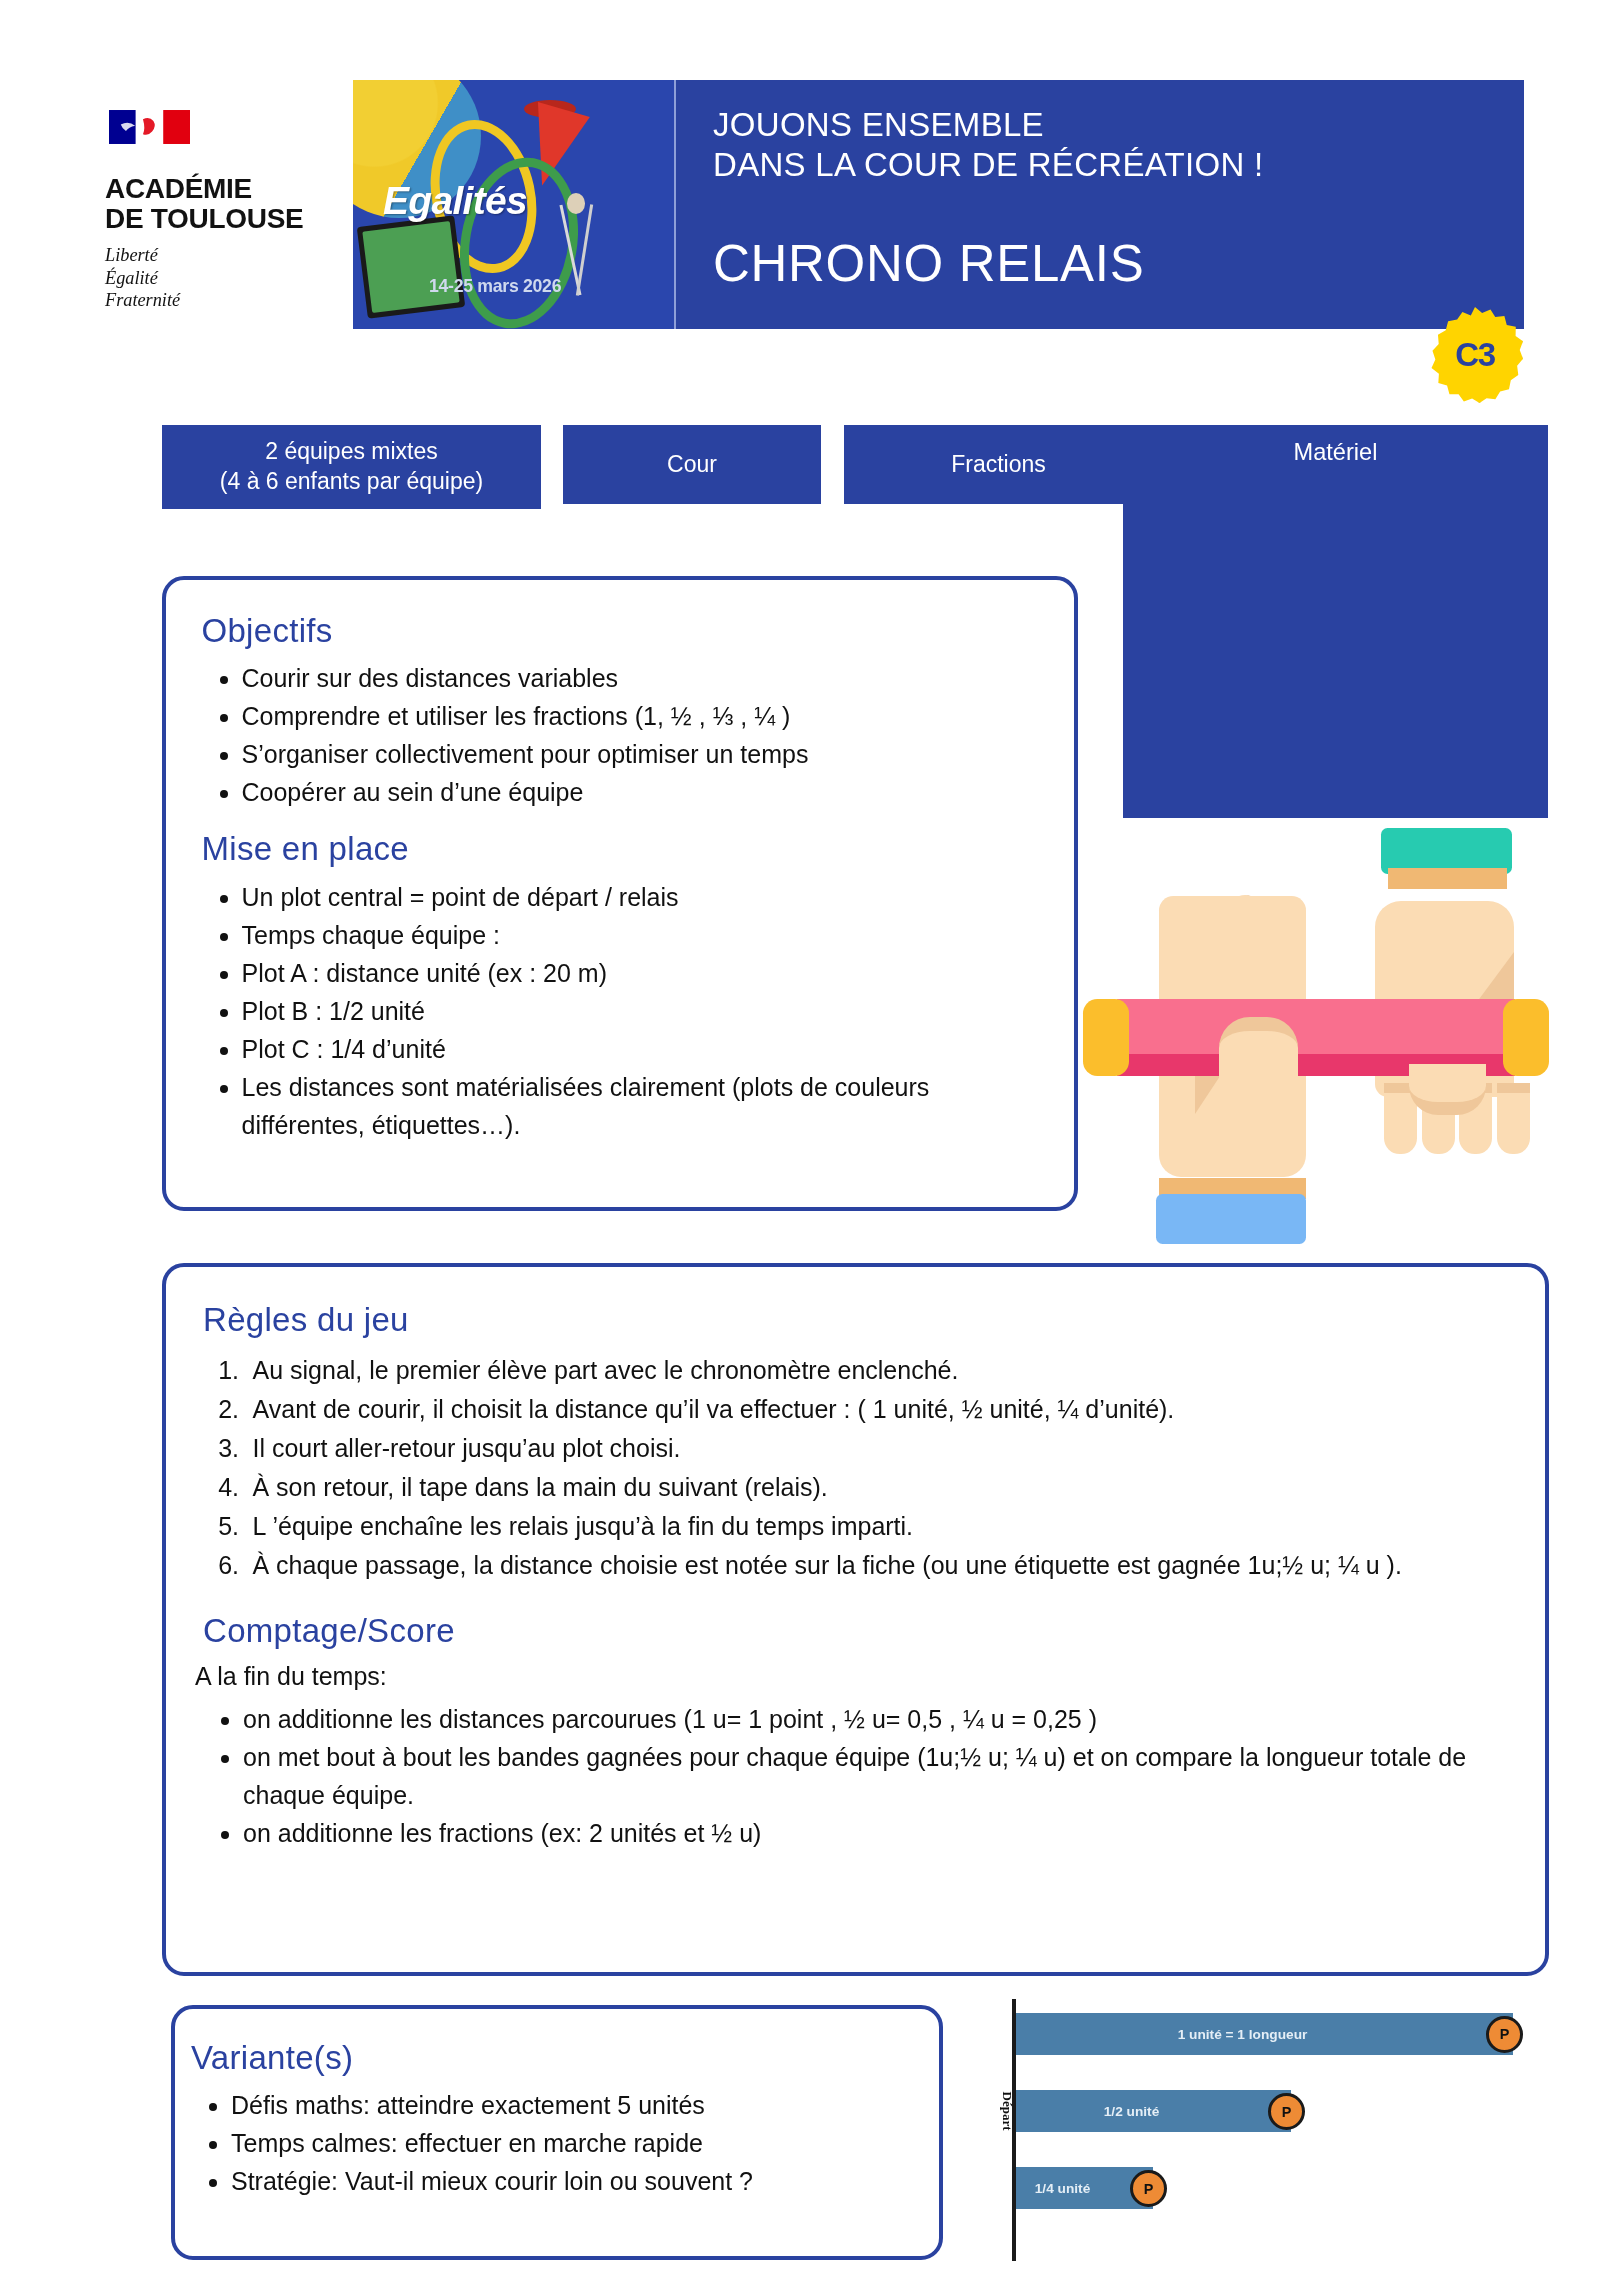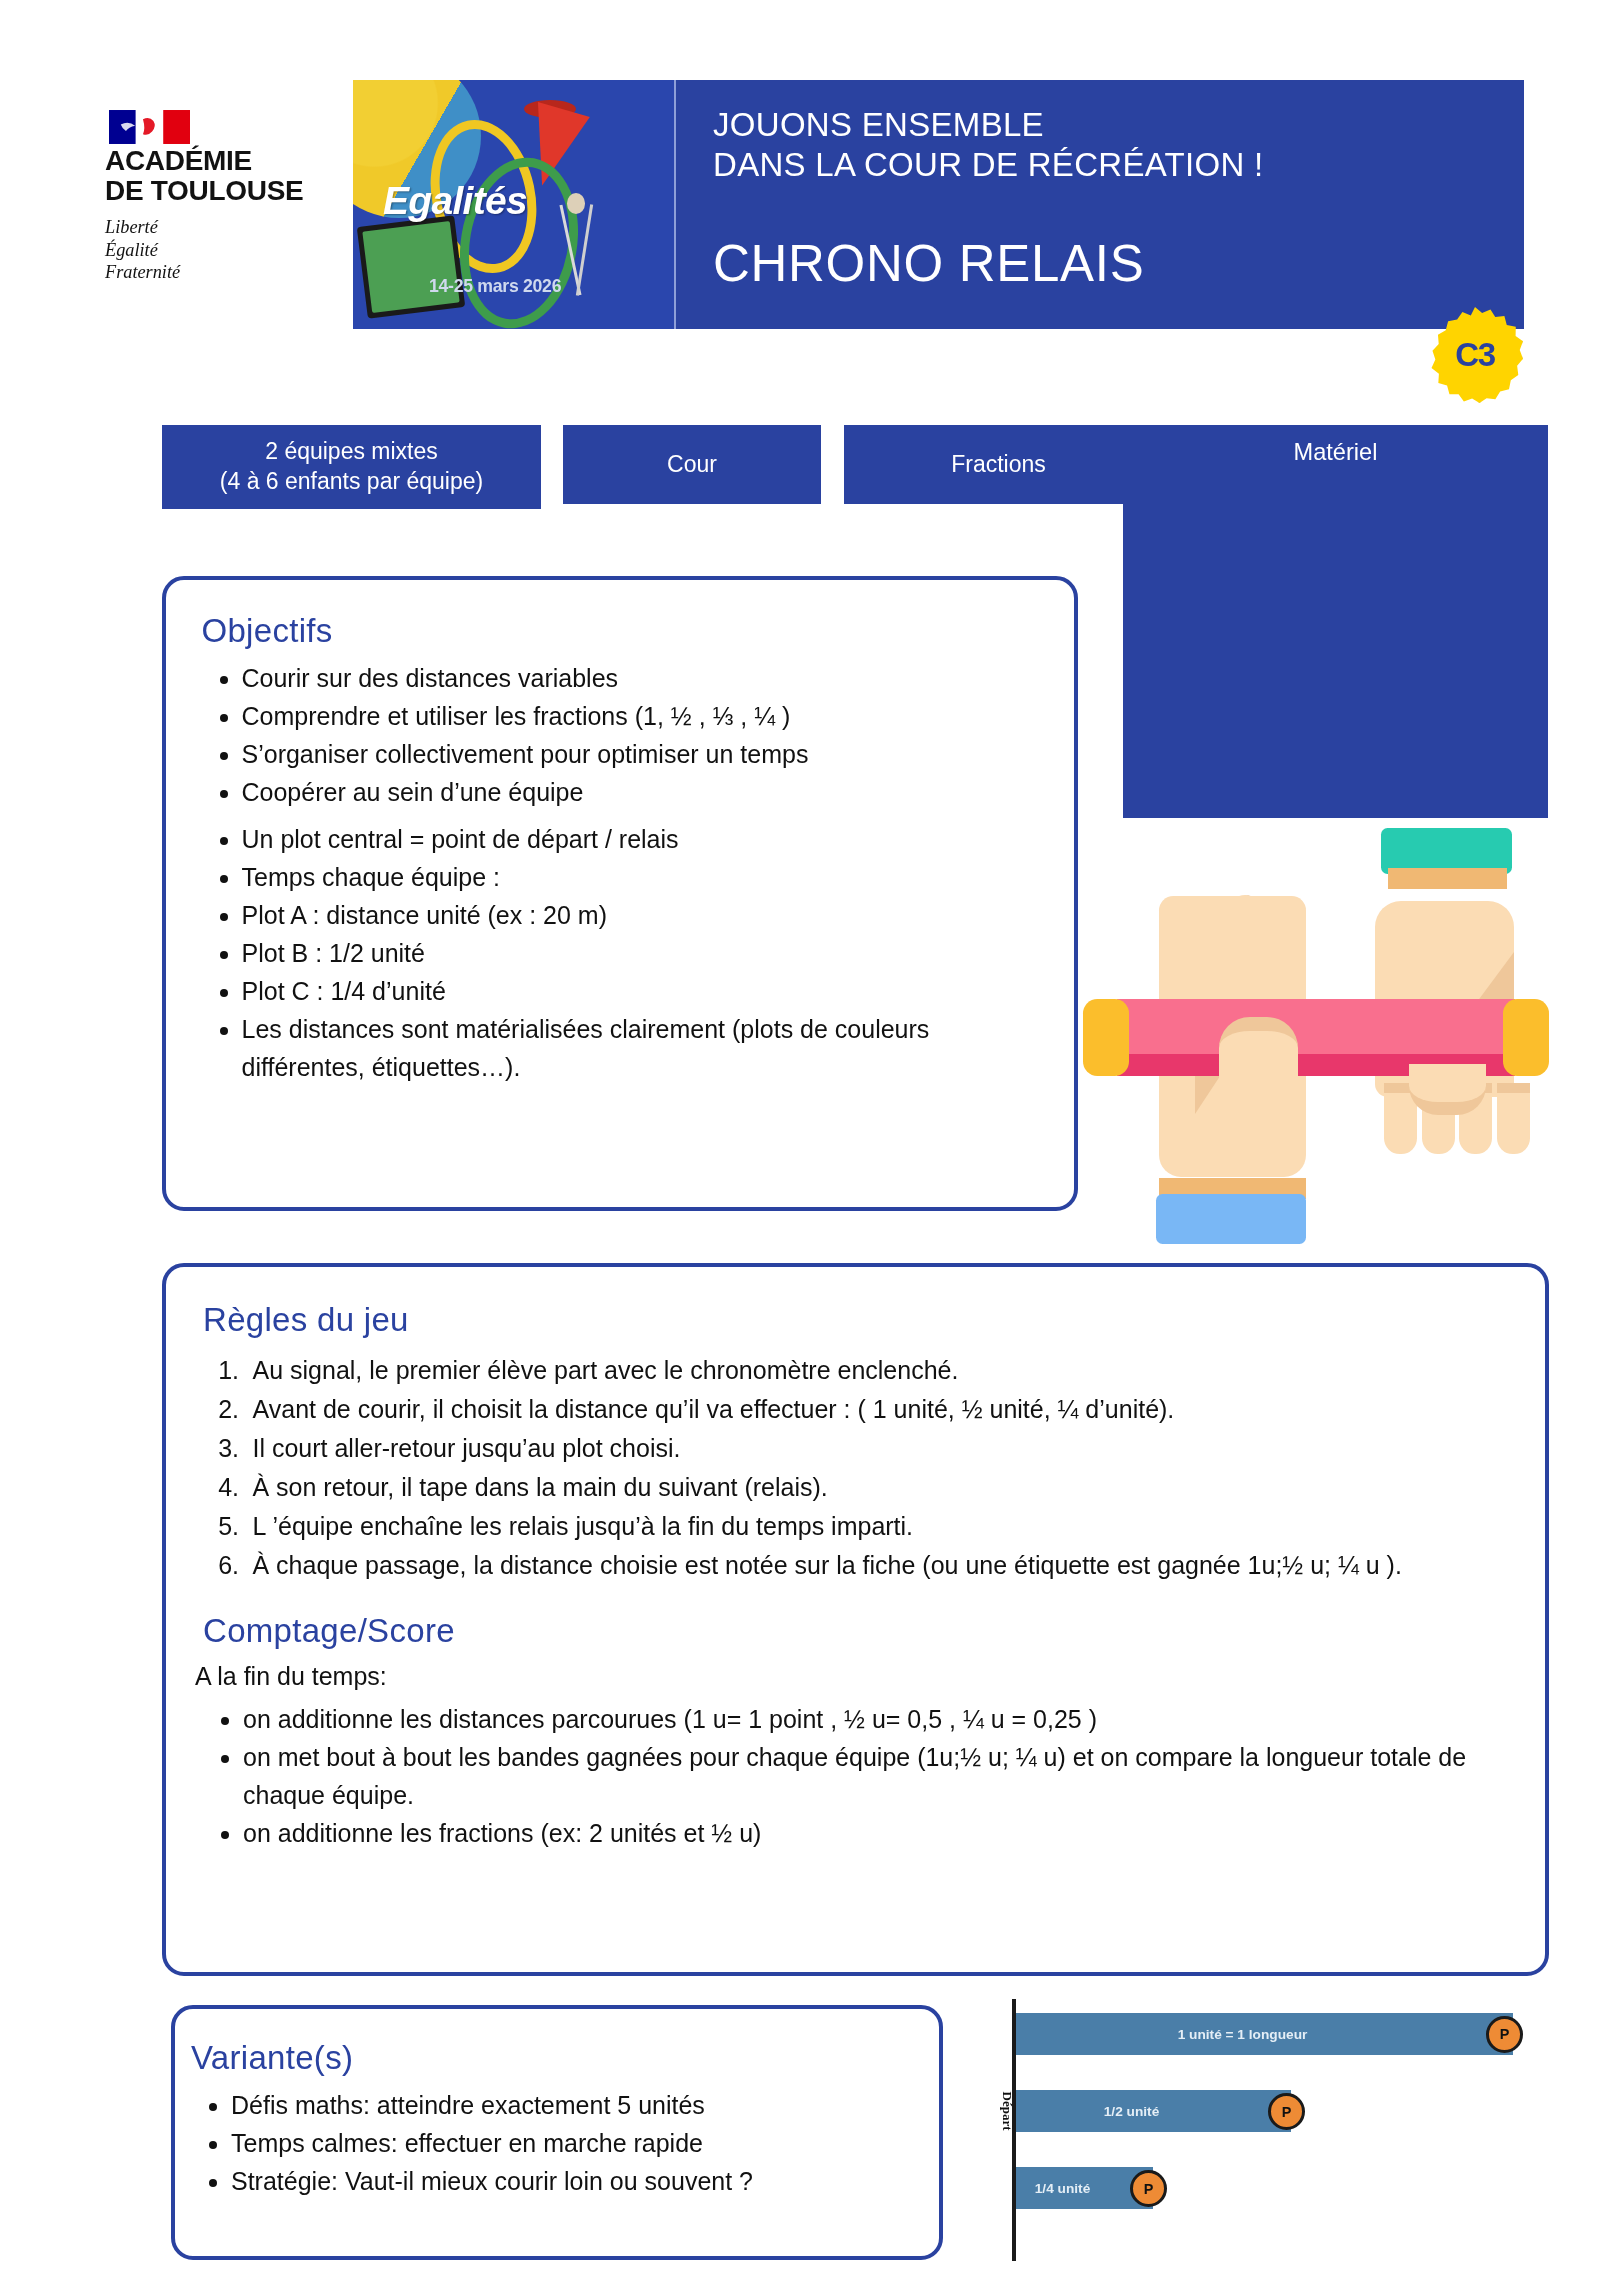--- a/index.html
+++ b/index.html
@@ -27,21 +27,21 @@
     position: absolute;
     left: 105px; top: 110px;
     width: 249px;
   }
   #flag {
     width: 81px; height: 34px;
     display: block;
     margin-left: 3.9px;
   }
   #academie-name {
-    margin-top: 2px;
+    margin-top: 30px;
     font-family: "Liberation Sans", sans-serif;
     font-weight: bold;
     font-size: 28px;
     line-height: 1.08;
     letter-spacing: -0.3px;
     color: #121212;
   }
   #devise {
     margin-top: 9.2px;
     font-family: "Liberation Serif", serif;
@@ -596,20 +596,21 @@
 
 <div class="card" id="card-objectifs">
   <div id="objectifs-inner">
     <h2 class="card-heading">Objectifs</h2>
     <ul class="bullets">
       <li>Courir sur des distances variables</li>
       <li>Comprendre et utiliser les fractions (1, ½ , ⅓ , ¼ )</li>
       <li>S’organiser collectivement pour optimiser un temps</li>
       <li>Coopérer au sein d’une équipe</li>
     </ul>
+    <h2 class="card-heading" id="mise-heading">Mise en place</h2>
     <ul class="bullets">
       <li>Un plot central = point de départ / relais</li>
       <li>Temps chaque équipe :</li>
       <li>Plot A : distance unité (ex : 20 m)</li>
       <li>Plot B : 1/2 unité</li>
       <li>Plot C : 1/4 d’unité</li>
       <li>Les distances sont matérialisées clairement (plots de couleurs différentes, étiquettes…).</li>
     </ul>
   </div>
 </div>

